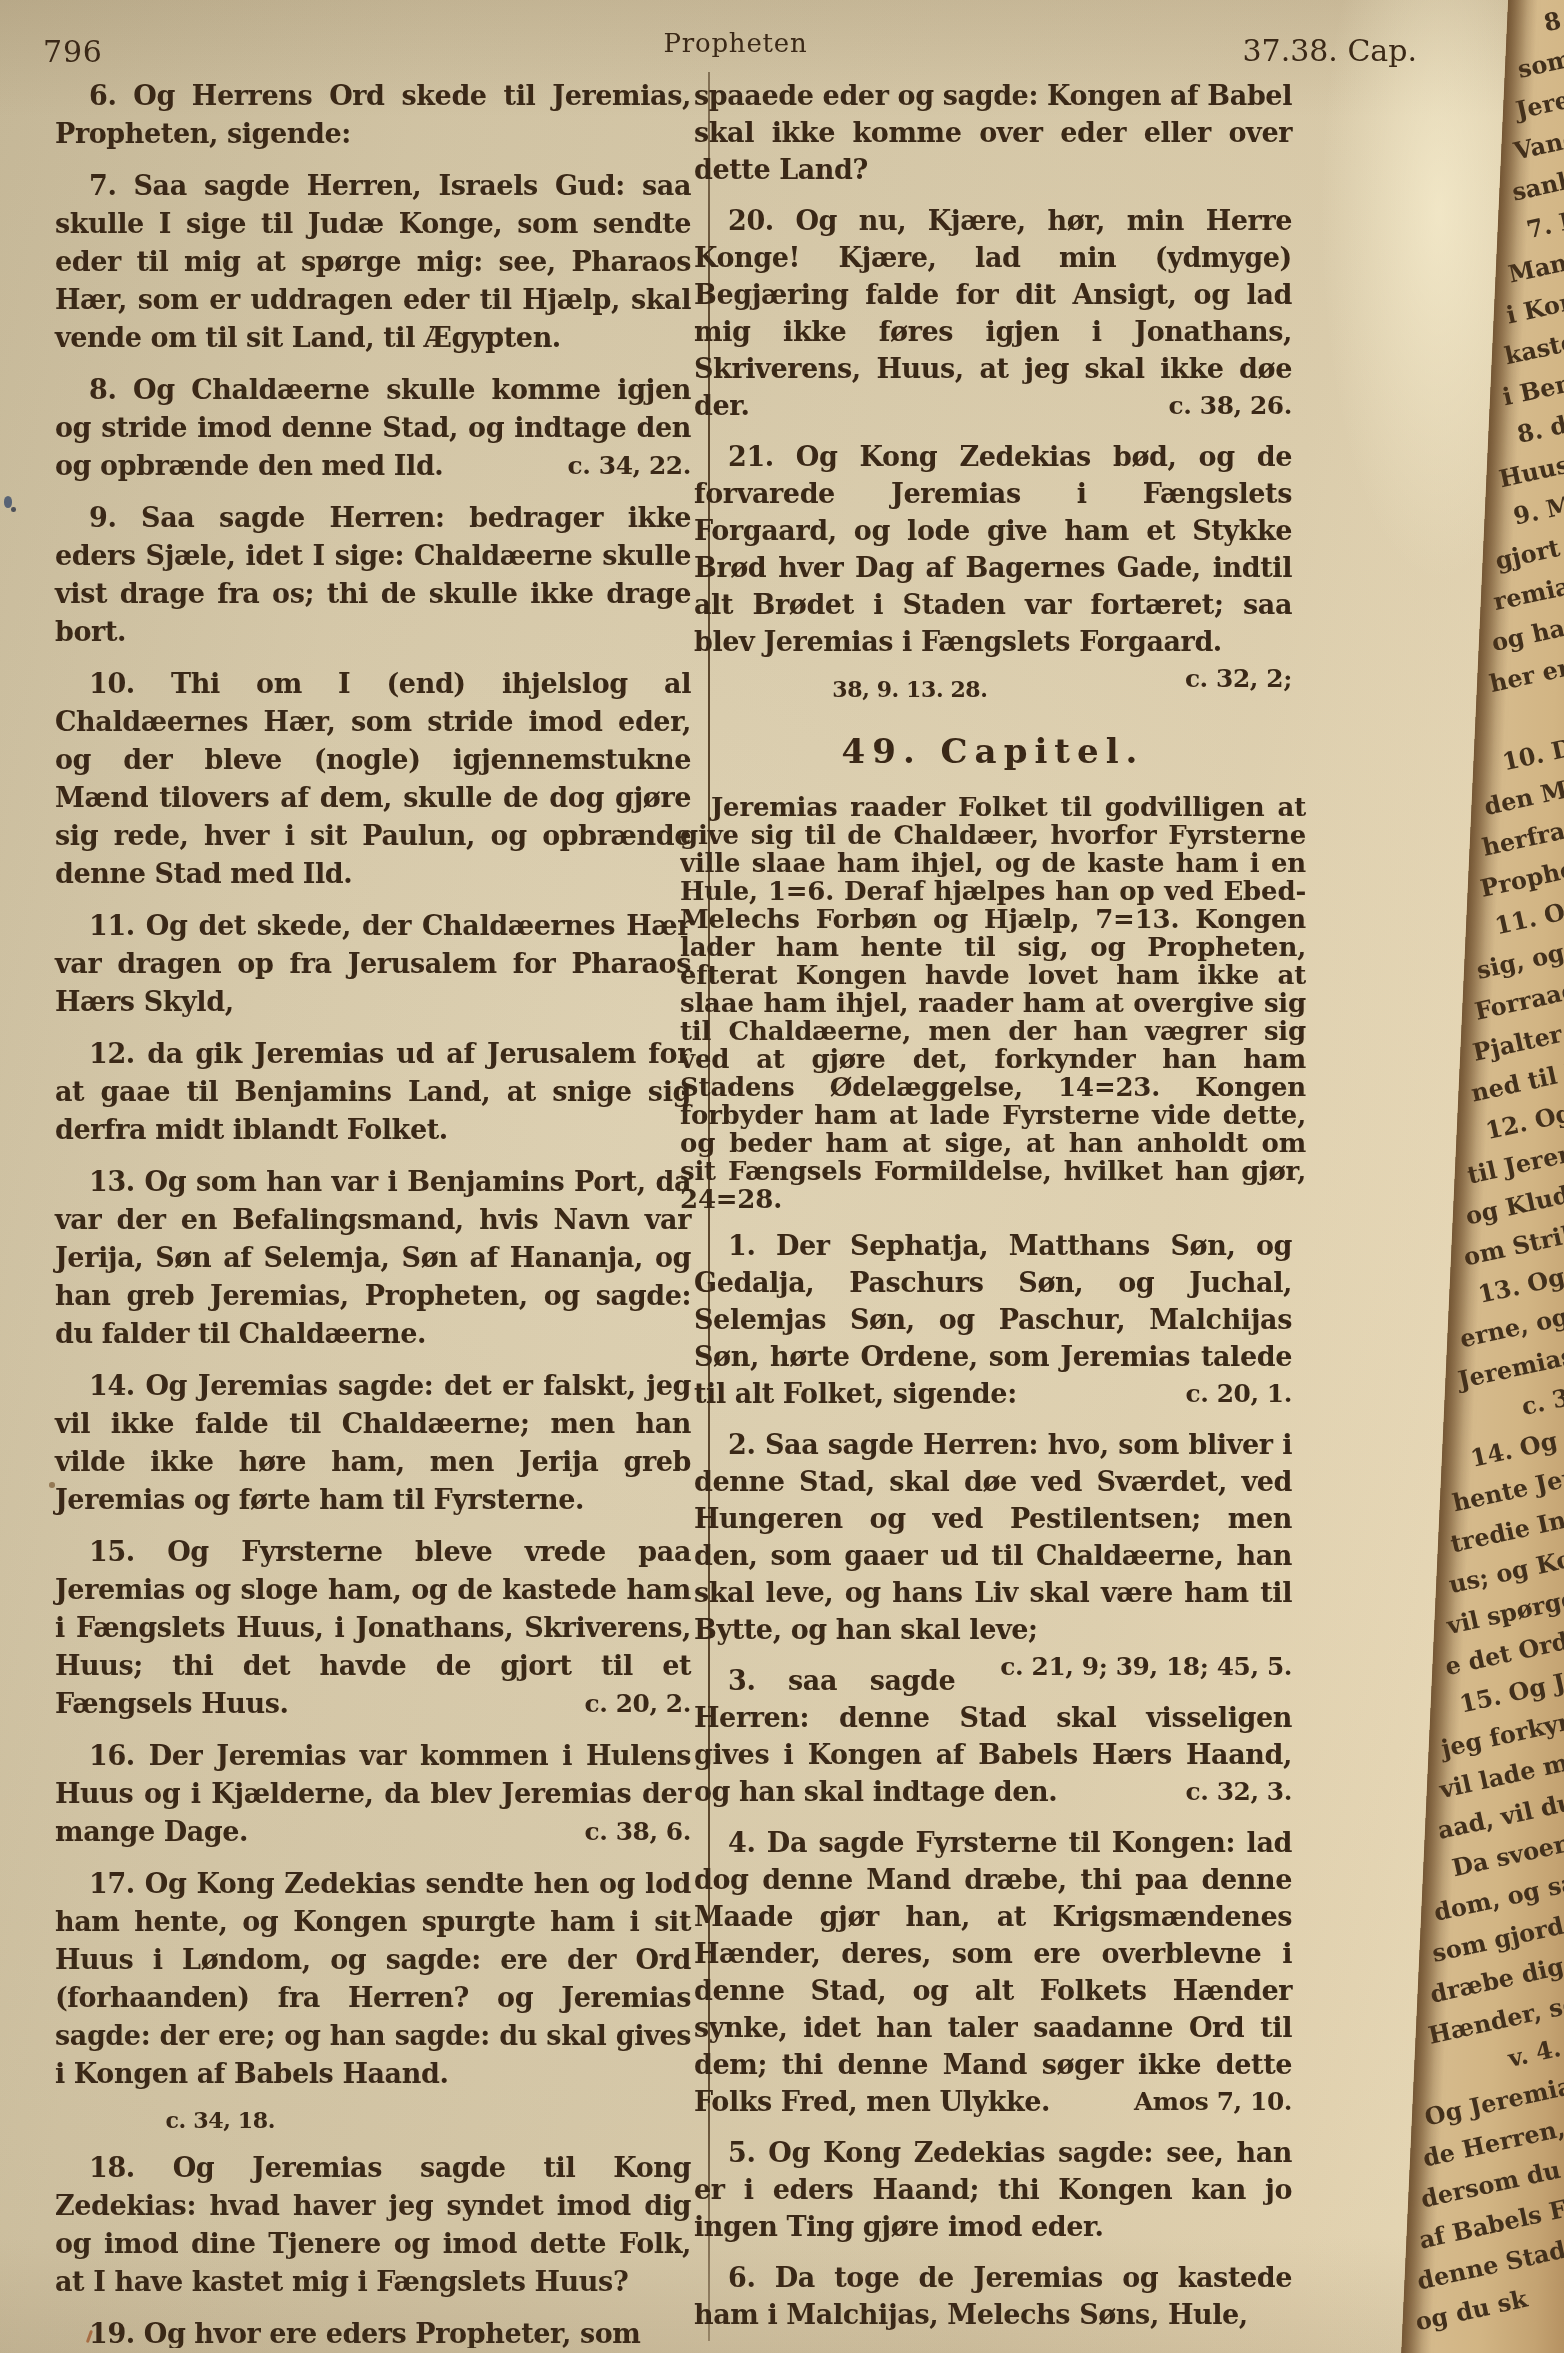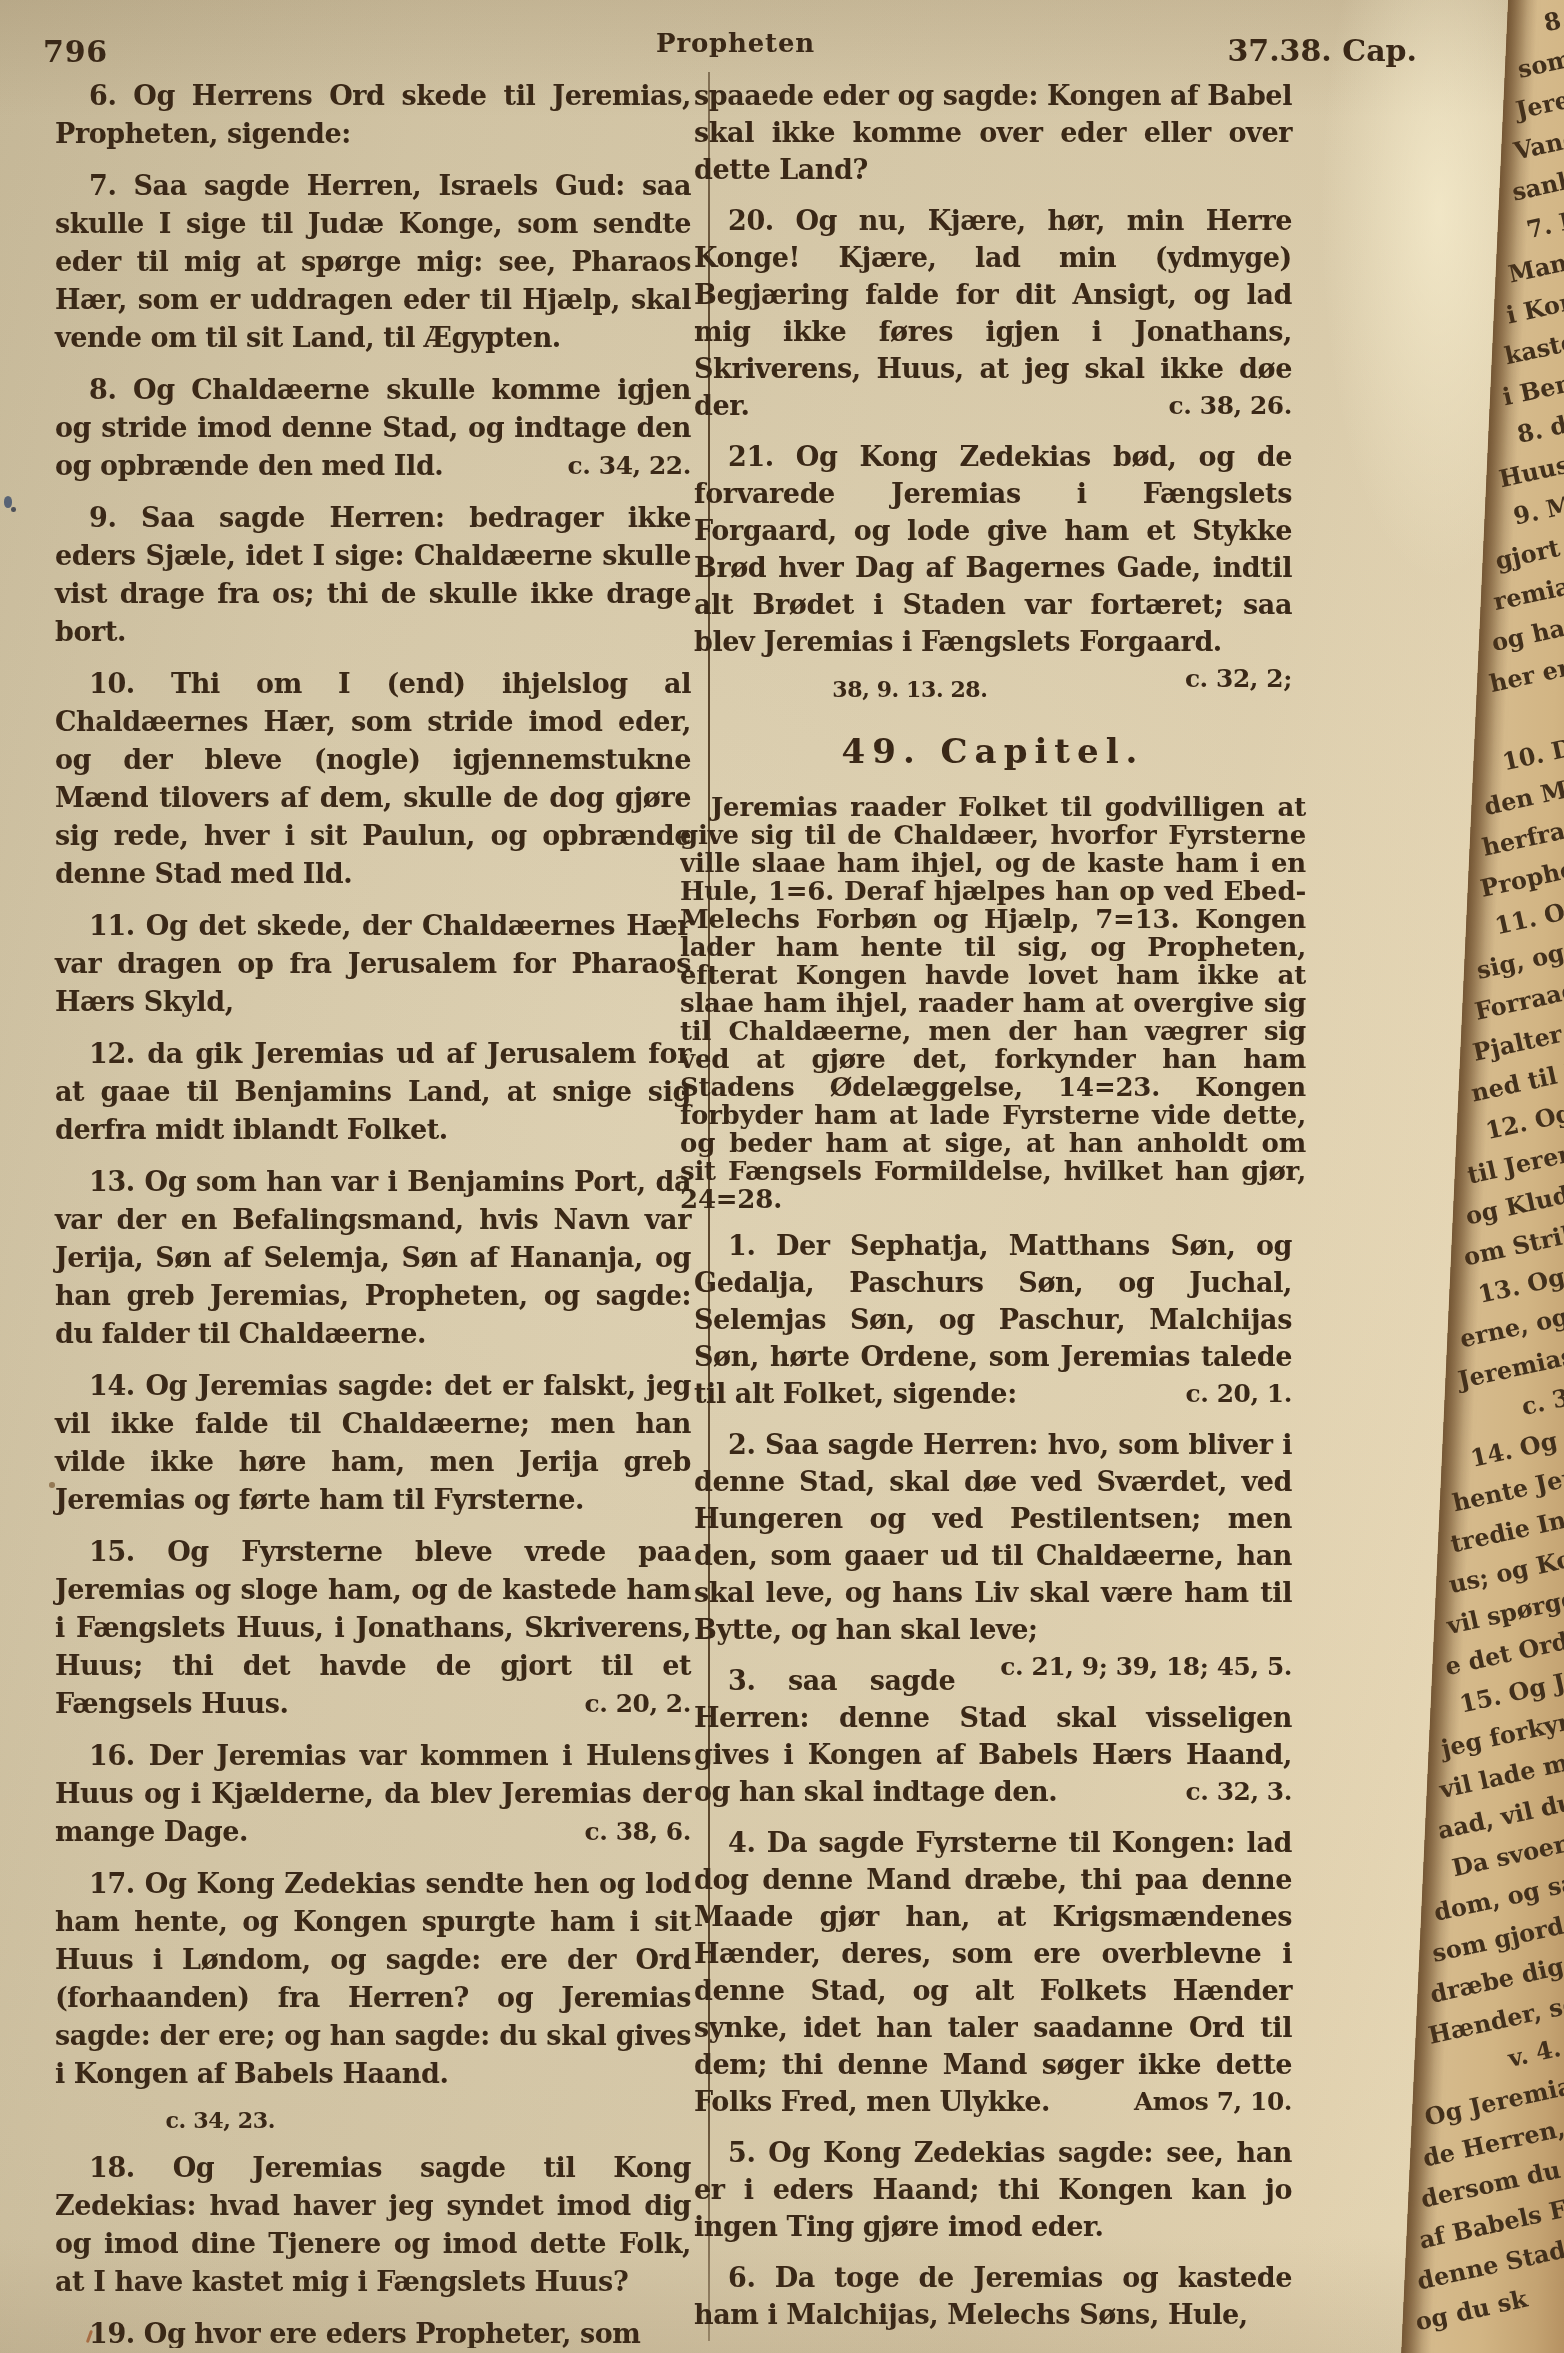--- a/index.html
+++ b/index.html
@@ -8,21 +8,21 @@
   
   .main-page{position:absolute;left:0;top:0;width:1565px;height:2354px;
     background:
       radial-gradient(140% 90% at 42% 46%, rgba(255,255,255,0.10), rgba(60,40,15,0.10) 92%),
       linear-gradient(to bottom, rgba(110,85,50,0.14), rgba(0,0,0,0) 5%, rgba(0,0,0,0) 95%, rgba(110,85,50,0.12)),
       linear-gradient(100deg, #cbbd9b 0%, #d6c8a6 22%, #dbcdab 48%, #e1d2af 70%, #ecdcb8 86%, #f4e6c2 97%);
   }
   .spine-highlight{position:absolute;left:1236px;top:0;width:282px;height:1174px;pointer-events:none;
     background:radial-gradient(60% 45% at 72% 18%, rgba(255,247,216,0.60), rgba(255,247,216,0) 70%);}
   
-  .page-header{position:absolute;left:0;top:28px;width:1430px;height:55px;font-weight:bold;}
+  .page-header{position:absolute;left:0;top:28px;width:1430px;height:55px;font-weight:normal;}
   .page-number{position:absolute;left:43px;top:6.3px;font-size:30px;letter-spacing:0.8px;}
   .header-title{position:absolute;left:540px;top:0;width:391px;text-align:center;font-size:26px;letter-spacing:0.8px;}
   .header-chapters{position:absolute;left:1189px;top:4.7px;width:228px;text-align:right;font-size:30px;}
   
   .column-divider{position:absolute;left:708px;top:72px;width:2.3px;height:2269px;
     background:linear-gradient(to bottom, rgba(70,48,24,0.55), rgba(70,48,24,0.85) 12%, rgba(70,48,24,0.85) 88%, rgba(70,48,24,0.4));}
   .column{position:absolute;top:63px;text-align:justify;font-weight:bold;overflow:hidden;}
   .column.left {left:41px; width:664px;height:2285px;font-size:27px;line-height:38px;letter-spacing:-0.4px;}
   .column.right{left:680px;width:626px;height:2289px;font-size:27px;line-height:37px;letter-spacing:-0.4px;}
   .verse{text-indent:34px;margin:14px;}
@@ -67,21 +67,21 @@
         <div class="verse"><span>8. Og Chaldæerne skulle komme igjen og stride imod denne Stad, og indtage den og opbrænde den med Ild. </span><span class="vref">c. 34, 22.</span></div>
         <div class="verse"><span>9. Saa sagde Herren: bedrager ikke eders Sjæle, idet I sige: Chaldæerne skulle vist drage fra os; thi de skulle ikke drage bort. </span></div>
         <div class="verse"><span>10. Thi om I (end) ihjelslog al Chaldæernes Hær, som stride imod eder, og der bleve (nogle) igjennemstukne Mænd tilovers af dem, skulle de dog gjøre sig rede, hver i sit Paulun, og opbrænde denne Stad med Ild. </span></div>
         <div class="verse"><span>11. Og det skede, der Chaldæernes Hær var dragen op fra Jerusalem for Pharaos Hærs Skyld, </span></div>
         <div class="verse"><span>12. da gik Jeremias ud af Jerusalem for at gaae til Benjamins Land, at snige sig derfra midt iblandt Folket. </span></div>
         <div class="verse"><span>13. Og som han var i Benjamins Port, da var der en Befalingsmand, hvis Navn var Jerija, Søn af Selemja, Søn af Hananja, og han greb Jeremias, Propheten, og sagde: du falder til Chaldæerne. </span></div>
         <div class="verse"><span>14. Og Jeremias sagde: det er falskt, jeg vil ikke falde til Chaldæerne; men han vilde ikke høre ham, men Jerija greb Jeremias og førte ham til Fyrsterne. </span></div>
         <div class="verse"><span>15. Og Fyrsterne bleve vrede paa Jeremias og sloge ham, og de kastede ham i Fængslets Huus, i Jonathans, Skriverens, Huus; thi det havde de gjort til et Fængsels Huus. </span><span class="vref">c. 20, 2.</span></div>
         <div class="verse"><span>16. Der Jeremias var kommen i Hulens Huus og i Kjælderne, da blev Jeremias der mange Dage. </span><span class="vref">c. 38, 6.</span></div>
         <div class="verse"><span>17. Og Kong Zedekias sendte hen og lod ham hente, og Kongen spurgte ham i sit Huus i Løndom, og sagde: ere der Ord (forhaanden) fra Herren? og Jeremias sagde: der ere; og han sagde: du skal gives i Kongen af Babels Haand. </span></div>
-        <div class="refline">c. 34, 23.</div>
+        <div class="refline">c. 34, 18.</div>
         <div class="verse"><span>18. Og Jeremias sagde til Kong Zedekias: hvad haver jeg syndet imod dig og imod dine Tjenere og imod dette Folk, at I have kastet mig i Fængslets Huus? </span></div>
         <div class="verse"><span>19. Og hvor ere eders Propheter, som </span></div>
       </div>
     <div class="column right">
         <div class="verse cont"><span>spaaede eder og sagde: Kongen af Babel skal ikke komme over eder eller over dette Land? </span></div>
         <div class="verse"><span>20. Og nu, Kjære, hør, min Herre Konge! Kjære, lad min (ydmyge) Begjæring falde for dit Ansigt, og lad mig ikke føres igjen i Jonathans, Skriverens, Huus, at jeg skal ikke døe der. </span><span class="vref">c. 38, 26.</span></div>
         <div class="verse"><span>21. Og Kong Zedekias bød, og de forvarede Jeremias i Fængslets Forgaard, og lode give ham et Stykke Brød hver Dag af Bagernes Gade, indtil alt Brødet i Staden var fortæret; saa blev Jeremias i Fængslets Forgaard. </span><span class="vref">c. 32, 2;</span></div>
         <div class="refline-center">38, 9. 13. 28.</div>
         <div class="chapter-heading">49. Capitel.</div>
         <div class="summary">Jeremias raader Folket til godvilligen at give sig til de Chaldæer, hvorfor Fyrsterne ville slaae ham ihjel, og de kaste ham i en Hule, 1=6. Deraf hjælpes han op ved Ebed-Melechs Forbøn og Hjælp, 7=13. Kongen lader ham hente til sig, og Propheten, efterat Kongen havde lovet ham ikke at slaae ham ihjel, raader ham at overgive sig til Chaldæerne, men der han vægrer sig ved at gjøre det, forkynder han ham Stadens Ødelæggelse, 14=23. Kongen forbyder ham at lade Fyrsterne vide dette, og beder ham at sige, at han anholdt om sit Fængsels Formildelse, hvilket han gjør, 24=28.</div>

